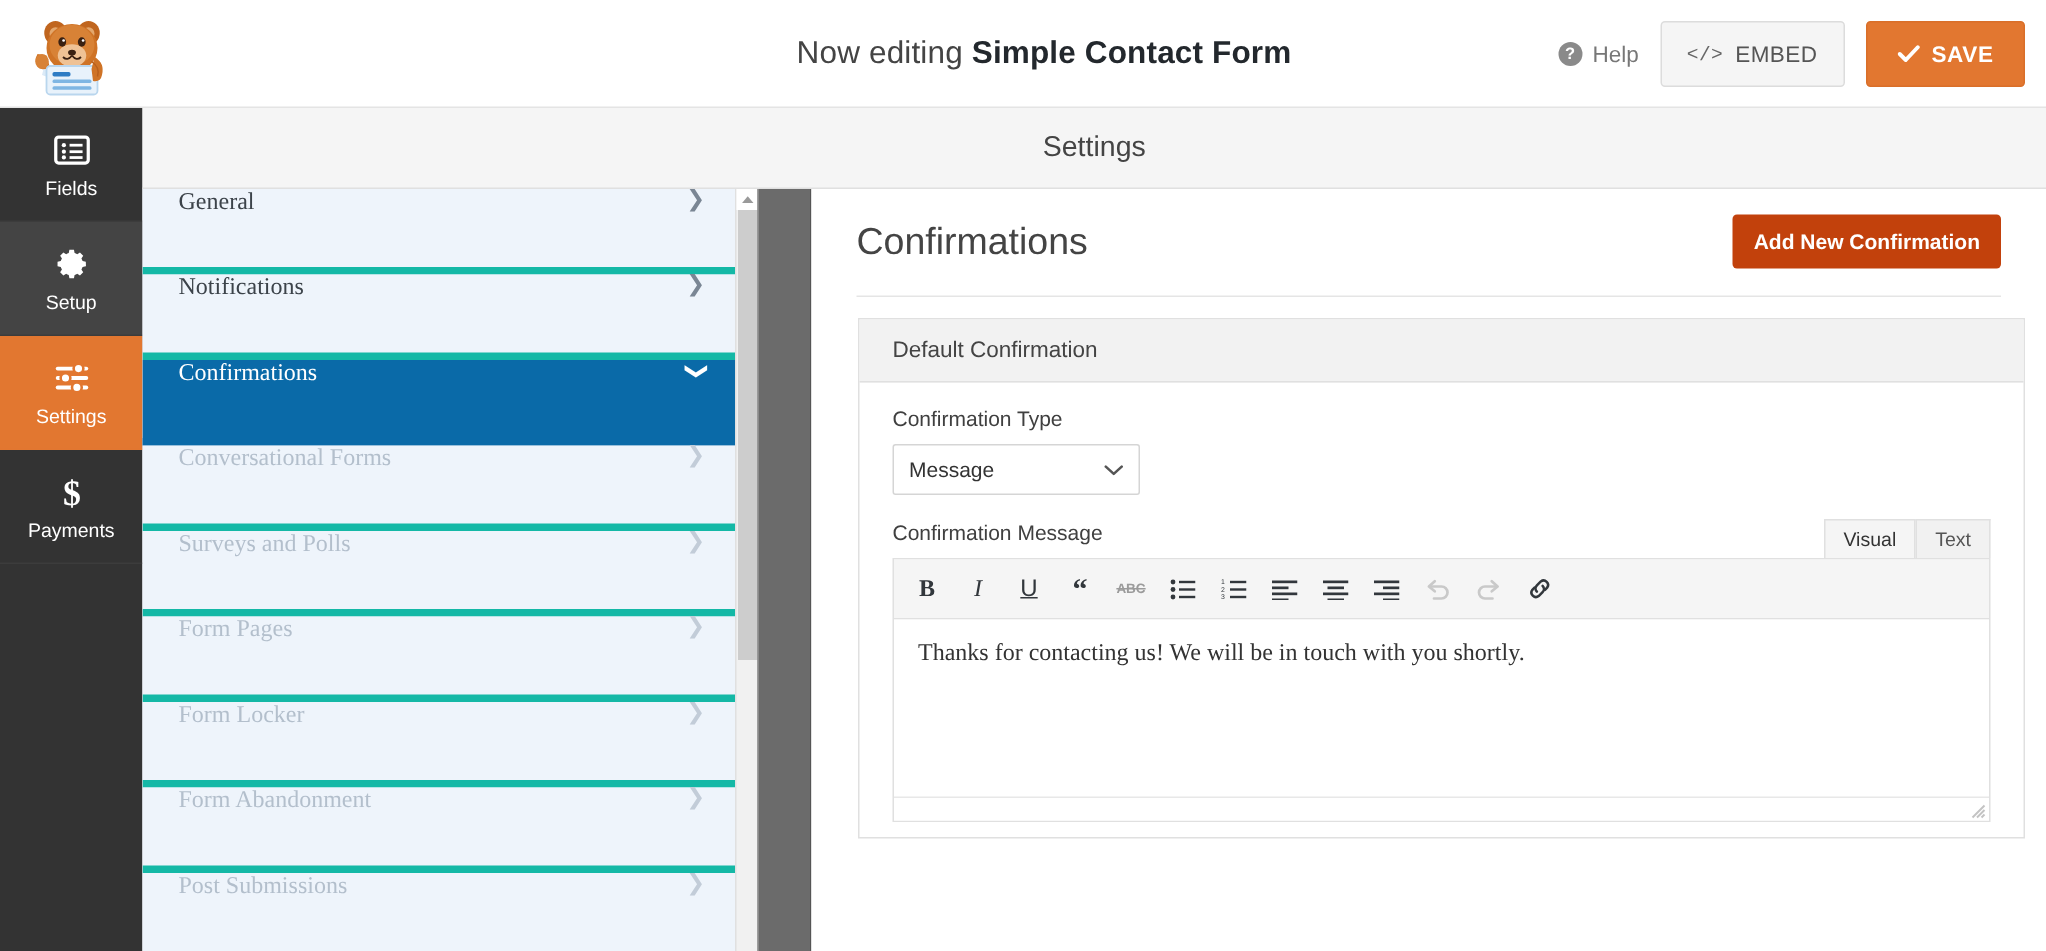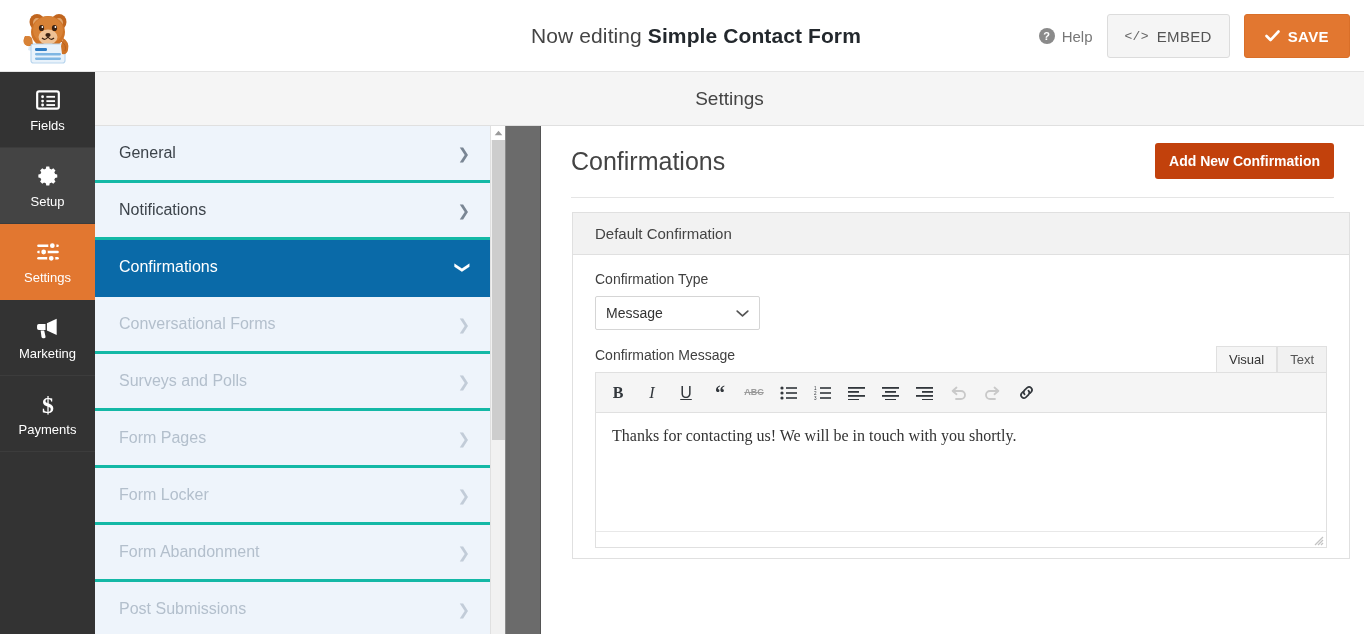--- a/index.html
+++ b/index.html
@@ -86,25 +86,26 @@
   .settings-header-text { font-size: 19px; color: #444; }
 
   
   .panel-list {
     position: absolute; top: 126px; left: 95px; width: 395px; height: 508px;
     background: #eef4fb;
     overflow: hidden;
   }
   .panel-row {
     height: 57px; width: 395px;
-    display: flex; align-items: center; justify-content: space-between;
+    display: flex; align-items: flex-start; justify-content: space-between;
     padding: 0 20px 0 24px;
-    border-bottom: 3px solid #14b8a6;
+    border-bottom: 5px solid #14b8a6;
     font-size: 16px; color: #3c434a; cursor: pointer;
     background: #eef4fb;
+    font-family: Liberation Serif, serif;
   }
   .panel-row.active {
     background: #0a6aa8; color: #ffffff; border-bottom-color: #0a6aa8;
   }
   .panel-row.disabled { color: #b3bfcc; }
   .chev { font-size: 15px; color: #7a8694; line-height: 1; }
   .panel-row.active .chev { color: #ffffff; }
   .panel-row.disabled .chev { color: #c2ccd8; }
 
   
@@ -313,28 +314,20 @@
         <rect x="2" y="5" width="20" height="2.4" rx="1.2" fill="#ffffff"></rect>
         <rect x="2" y="10.8" width="20" height="2.4" rx="1.2" fill="#ffffff"></rect>
         <rect x="2" y="16.6" width="20" height="2.4" rx="1.2" fill="#ffffff"></rect>
         <circle cx="16" cy="6.2" r="3" fill="#ffffff" stroke="#e27730" stroke-width="1.6"></circle>
         <circle cx="8" cy="12" r="3" fill="#ffffff" stroke="#e27730" stroke-width="1.6"></circle>
         <circle cx="15" cy="17.8" r="3" fill="#ffffff" stroke="#e27730" stroke-width="1.6"></circle>
       </svg>
       <span class="rail-label">Settings</span>
     </div>
 
-    <div class="rail-item">
-      <svg class="rail-icon" viewBox="0 0 24 24">
-        <path fill="#ffffff" d="M20 3.5v15l-9-4.2v-6.6z"></path>
-        <path fill="#ffffff" d="M3.5 8.4h6.2v5.5H3.5a1.6 1.6 0 01-1.6-1.6v-2.3a1.6 1.6 0 011.6-1.6z"></path>
-        <path fill="#ffffff" d="M5.2 14.4h3.3l1.2 5.4a1.3 1.3 0 01-1.3 1.6H7.3a1.3 1.3 0 01-1.3-1z"></path>
-      </svg>
-      <span class="rail-label">Marketing</span>
-    </div>
 
     <div class="rail-item">
       <svg class="rail-icon" viewBox="0 0 24 24">
         <text x="12" y="20" text-anchor="middle" font-family="Liberation Serif, serif" font-size="22" font-weight="bold" fill="#ffffff">$</text>
       </svg>
       <span class="rail-label">Payments</span>
     </div>
   </div>
 
   <div class="settings-header">

